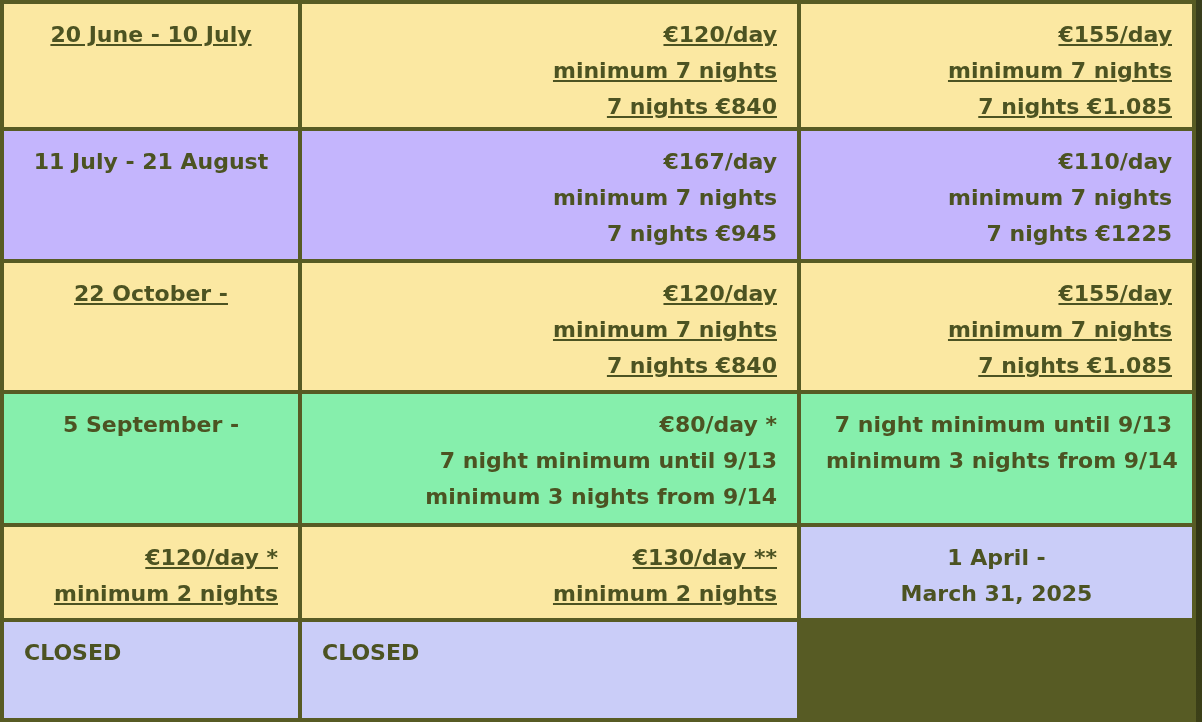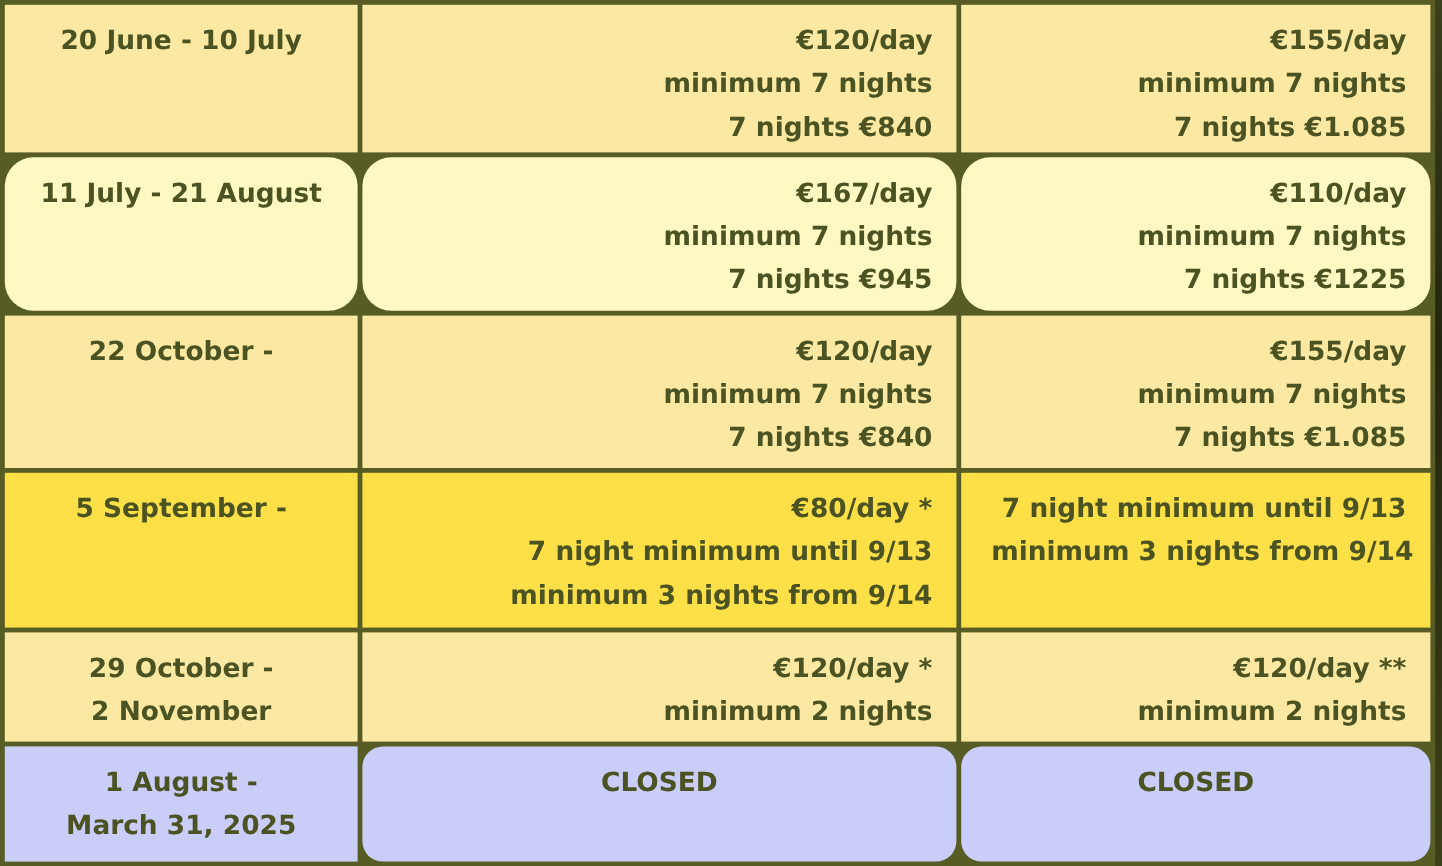--- a/index.html
+++ b/index.html
@@ -38,26 +38,25 @@
   .c-date {
     text-align: center;
     padding-left: 10px;
     padding-right: 10px;
   }
   .c-price {
     text-align: right;
     padding-left: 25px;
   }
   .c-closed {
-    text-align: center;
-    border-radius: 17px;
+    text-align: left;
   }
-  .bg-yellow   { background: #fbe8a2; }
-  .bg-pink     { background: #fef9c3; border-radius: 24px; }
-  .bg-cream    { background: #fde047; }
+  .bg-yellow   { background: #fbe8a2; text-decoration: underline; }
+  .bg-pink     { background: #c4b5fd; }
+  .bg-cream    { background: #86efac; }
   .bg-lavender { background: #cacdf8; }
   .line { white-space: nowrap; }
 </style>
 </head>
 <body>
 
 <div class="rate-table">
 
   <div class="cell c-date bg-yellow">
     <div class="line">20 June - 10 July</div>
@@ -107,35 +106,31 @@
   <div class="cell c-price bg-cream">
     <div class="line">€80/day *</div>
     <div class="line">7 night minimum until 9/13</div>
     <div class="line">minimum 3 nights from 9/14</div>
   </div>
   <div class="cell c-price bg-cream">
     <div class="line">7 night minimum until 9/13</div>
     <div class="line">minimum 3 nights from 9/14</div>
   </div>
 
-  <div class="cell c-date bg-yellow">
-    <div class="line">29 October -</div>
-    <div class="line">2 November</div>
-  </div>
   <div class="cell c-price bg-yellow">
     <div class="line">€120/day *</div>
     <div class="line">minimum 2 nights</div>
   </div>
   <div class="cell c-price bg-yellow">
-    <div class="line">€120/day **</div>
+    <div class="line">€130/day **</div>
     <div class="line">minimum 2 nights</div>
   </div>
 
   <div class="cell c-date bg-lavender">
-    <div class="line">1 August -</div>
+    <div class="line">1 April -</div>
     <div class="line">March 31, 2025</div>
   </div>
   <div class="cell c-closed bg-lavender">
     <div class="line">CLOSED</div>
   </div>
   <div class="cell c-closed bg-lavender">
     <div class="line">CLOSED</div>
   </div>
 
 </div>

